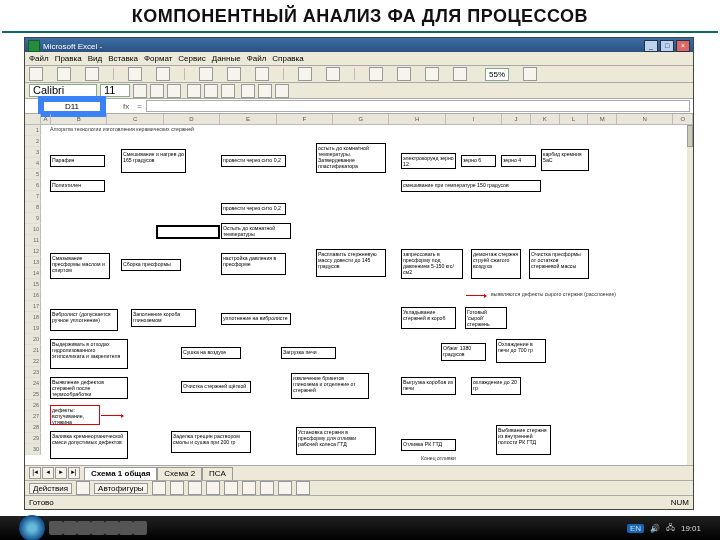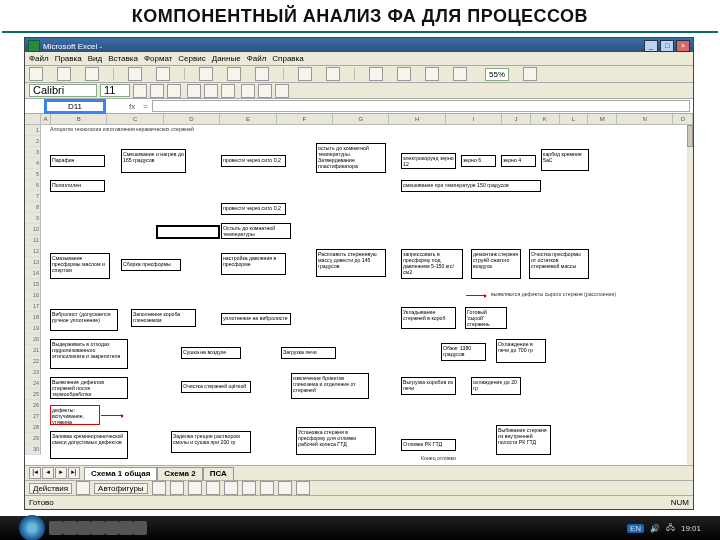--- a/index.html
+++ b/index.html
@@ -12,41 +12,41 @@
 .win-btns .close{background:#d66;color:#fff}
 .menubar{height:13px;background:#ece9d8;font-size:8px;color:#000;display:flex;align-items:center;gap:6px;padding:0 4px;border-bottom:1px solid #aaa}
 .menubar span{cursor:default}
 .toolbar{height:16px;background:#ece9d8;border-bottom:1px solid #aaa;display:flex;align-items:center;gap:14px;padding:0 4px}
 .tb{width:12px;height:12px;border:1px solid #999;background:#f6f4ec}
 .toolbar .sep{width:1px;height:12px;background:#bbb}
 .zoom{font-size:8px;margin-left:4px}
 .fonts{height:15px;background:#ece9d8;border-bottom:1px solid #aaa;display:flex;align-items:center;gap:3px;padding:0 4px;font-size:11px}
 .dd{border:1px solid #8a8;background:#fff;padding:0 3px;height:11px;line-height:11px}
 .formula{height:14px;background:#fff;border-bottom:1px solid #aaa;display:flex;align-items:center;font-size:8px}
-.name-box{width:50px;border:3px solid #3b82f6;margin:0 19px;padding:0 3px;text-align:center}
+.name-box{width:50px;border:6px solid #3b82f6;margin:0 13px;padding:0 3px;text-align:center}
 .fx{padding:0 4px;color:#555}
 .fbar{flex:1;border:1px solid #aaa;height:10px;margin-right:3px}
 .colhdr{display:flex;height:10px;background:#e8e6d8;border-bottom:1px solid #bbb}
 .colhdr div{border-right:1px solid #bbb;font-size:6px;line-height:10px;text-align:center;color:#555}
 .corner{width:16px;background:#e8e6d8;border-right:1px solid #bbb}
 .col-a{width:10px}.col-w{width:60px}
 .grid{position:relative;height:340px;background:#fff;overflow:hidden}
 .rowhdrs{position:absolute;left:0;top:0;width:16px}
 .rh{height:11px;border-bottom:1px solid #ddd;border-right:1px solid #bbb;background:#e8e6d8;font-size:5.5px;line-height:11px;text-align:right;padding-right:1px;color:#666;box-sizing:border-box}
 .cells{position:absolute;left:16px;right:0;top:0;bottom:0}
 .box{position:absolute;border:1px solid #000;font-size:5.2px;line-height:6px;padding:1px;overflow:hidden;background:#fff;box-sizing:border-box;color:#000}
 .selcell{position:absolute;border:2px solid #000;width:60px;height:10px;background:#fff}
 .note{position:absolute;font-size:5.2px;color:#333}
 .arrow-r{position:absolute;height:0;border-top:1px solid #d00}
 .arrow-r:after{content:"";position:absolute;right:-3px;top:-2px;border:2px solid transparent;border-left:3px solid #d00}
 .tabs{height:14px;background:#ece9d8;border-top:1px solid #aaa;display:flex;align-items:center;font-size:8px}
 .tab-btns{display:flex;padding:0 4px;gap:1px}
 .tab-btns div{width:10px;height:10px;border:1px solid #999;background:#f4f2ea;font-size:7px;text-align:center}
 .sheet{padding:0 6px;border:1px solid #999;border-bottom:none;background:#fff;font-weight:700;height:12px;line-height:12px}
-.sheet.in{background:#ece9d8;font-weight:700}
+.sheet.in{background:#ece9d8;font-weight:400}
 .actions{height:14px;background:#ece9d8;border-top:1px solid #aaa;display:flex;align-items:center;font-size:8px;gap:4px;padding:0 4px}
 .status{height:13px;background:#ece9d8;border-top:1px solid #aaa;display:flex;align-items:center;font-size:8px;padding:0 4px;justify-content:space-between}
 .taskbar{position:absolute;left:0;right:0;bottom:0;height:24px;background:linear-gradient(#222,#000);display:flex;align-items:center;padding:0 19px}
 .start{width:26px;height:26px;border-radius:50%;background:radial-gradient(#6bd 20%,#037 80%);margin-right:4px}
 .tray{margin-left:auto;display:flex;align-items:center;gap:6px;color:#ddd;font-size:8px}
 .tray .lang{background:#1666b8;padding:0 3px;border-radius:2px}
 .ti{width:14px;height:14px;background:#555;border-radius:2px}
 .titlebar .icon{width:10px;height:10px;background:#2a8a3a;border:1px solid #063;margin-right:3px}
 .sb{width:6px;height:340px;position:absolute;right:0;top:0;background:#ece9d8}
 .sb .th{position:absolute;top:0;left:0;right:0;height:20px;background:#cfcab5;border:1px solid #999}

